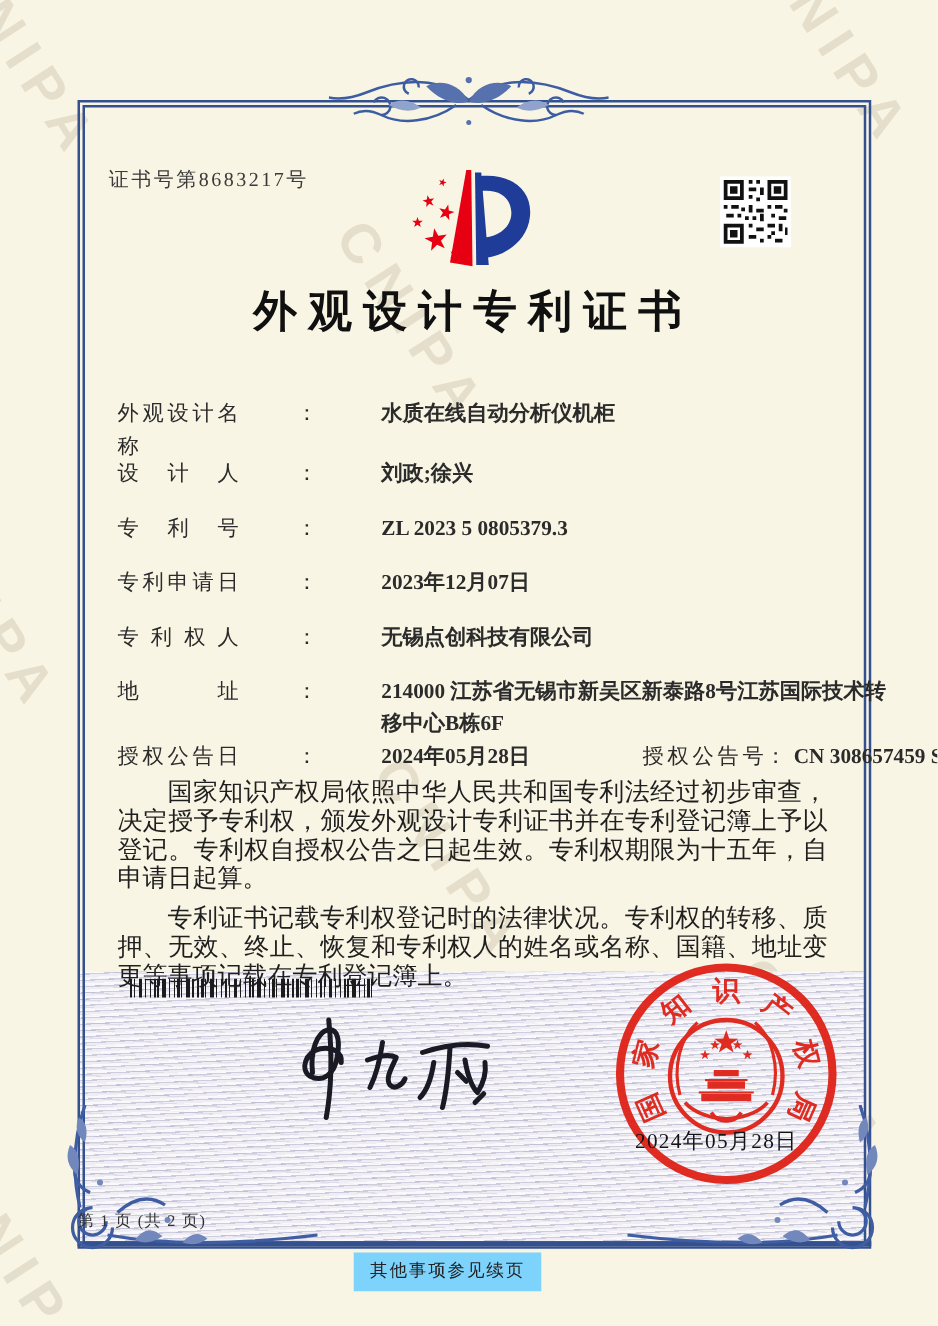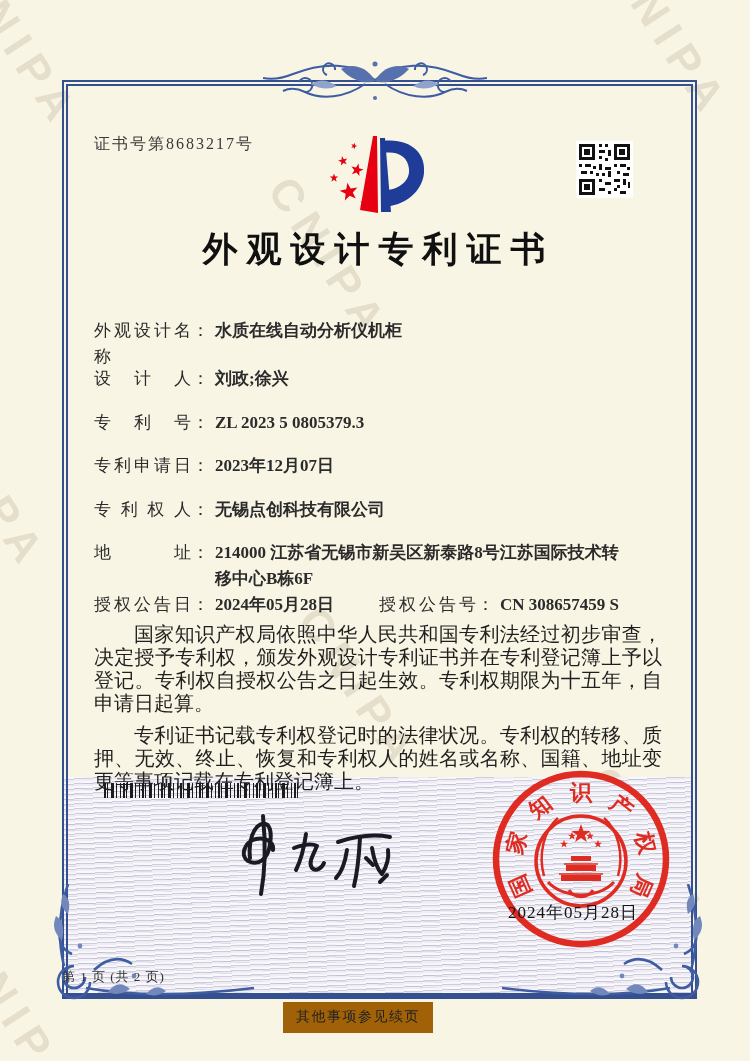--- a/index.html
+++ b/index.html
@@ -10,44 +10,44 @@
       transform-origin:0 0;transform:rotate(57deg);white-space:nowrap;pointer-events:none;}
   .band{position:absolute;left:64px;top:777px;width:629px;height:219px;z-index:2;
         background-color:#efedf3;
         background-image:repeating-linear-gradient(177deg,rgba(255,255,255,.65) 0 2px,rgba(128,131,175,.30) 2px 3px,rgba(255,255,255,0) 3px 5px),
                          repeating-linear-gradient(184deg,rgba(128,131,175,.16) 0 1px,transparent 1px 6px);}
   .frame{position:absolute;left:62px;top:80px;width:631px;height:915px;z-index:3;
          border:2px solid #35508e;pointer-events:none;}
   .frame-inner{position:absolute;inset:2px;border:2px solid #35508e;}
   .bottom-accent{position:absolute;left:62px;top:993px;width:635px;height:4px;background:#35508e;z-index:4;}
   .orn{position:absolute;z-index:4;pointer-events:none;}
-  .cert-no{position:absolute;left:94px;top:134px;z-index:5;font-size:16px;letter-spacing:2px;color:#3a3a3a;}
+  .cert-no{position:absolute;left:87px;top:134px;z-index:5;font-size:16px;letter-spacing:2px;color:#3a3a3a;}
   .logo{position:absolute;left:318px;top:131px;z-index:5;}
   .qr{position:absolute;left:576px;top:141px;z-index:5;}
   .title{position:absolute;left:62px;top:226px;width:633px;z-index:5;text-align:center;
          font-size:35px;font-weight:bold;letter-spacing:9px;color:#101010;}
-  .row{position:absolute;left:94px;z-index:5;font-size:17px;color:#2b2b2b;display:flex;align-items:flex-start;line-height:26px;}
+  .row{position:absolute;left:94px;z-index:5;font-size:17px;color:#2b2b2b;display:flex;align-items:flex-start;line-height:26px;gap:45px;}
   .flabel{display:inline-block;width:97px;text-align:justify;text-align-last:justify;}
   .fcolon{margin:0 6px 0 1px;}
   .fvalue{white-space:nowrap;font-weight:bold;}
   .fvalue.wrap{white-space:normal;width:413px;}
   .grp2{margin-left:45px;display:flex;justify-content:space-between;}
   .paras{position:absolute;left:94px;top:623px;width:568px;z-index:5;font-size:20px;
          line-height:23px;color:#1f1f1f;text-align:justify;}
   .paras p{margin:0 0 9px;text-indent:2em;}
   .barcode{position:absolute;left:104px;top:783px;width:194px;height:15px;z-index:5;
     background:repeating-linear-gradient(90deg,#1c1c1c 0 2px,transparent 2px 3px,#1c1c1c 3px 4px,
       transparent 4px 7px,#1c1c1c 7px 10px,transparent 10px 12px,#1c1c1c 12px 13px,transparent 13px 16px,
       #1c1c1c 16px 17px,transparent 17px 19px);}
   .signer{position:absolute;left:104px;top:843px;z-index:5;font-size:17px;line-height:33px;color:#222;letter-spacing:3px;}
   .sig{position:absolute;left:220px;top:808px;z-index:5;}
   .seal{position:absolute;left:486px;top:764px;z-index:6;opacity:.94;}
   .seal-date{position:absolute;left:508px;top:901px;z-index:7;font-size:17px;letter-spacing:1px;color:#141414;}
   .page-num{position:absolute;left:62px;top:968px;width:633px;z-index:5;font-size:13px;letter-spacing:1px;color:#333;}
-  .note{position:absolute;left:283px;top:1002px;z-index:5;background:#a16207;padding:6px 13px 7px;
+  .note{position:absolute;left:283px;top:1002px;z-index:5;background:#7dd3fc;padding:6px 13px 7px;
         font-size:14px;letter-spacing:1.5px;color:#222;}
 </style>
 </head>
 <body>
 
 <svg width="0" height="0" style="position:absolute" aria-hidden="true">
   <defs>
     <path id="star" d="M0,-10 L2.35,-3.24 L9.51,-3.09 L3.80,1.24 L5.88,8.09 L0,4 L-5.88,8.09 L-3.80,1.24 L-9.51,-3.09 L-2.35,-3.24 Z"></path>
   </defs>
 </svg>

